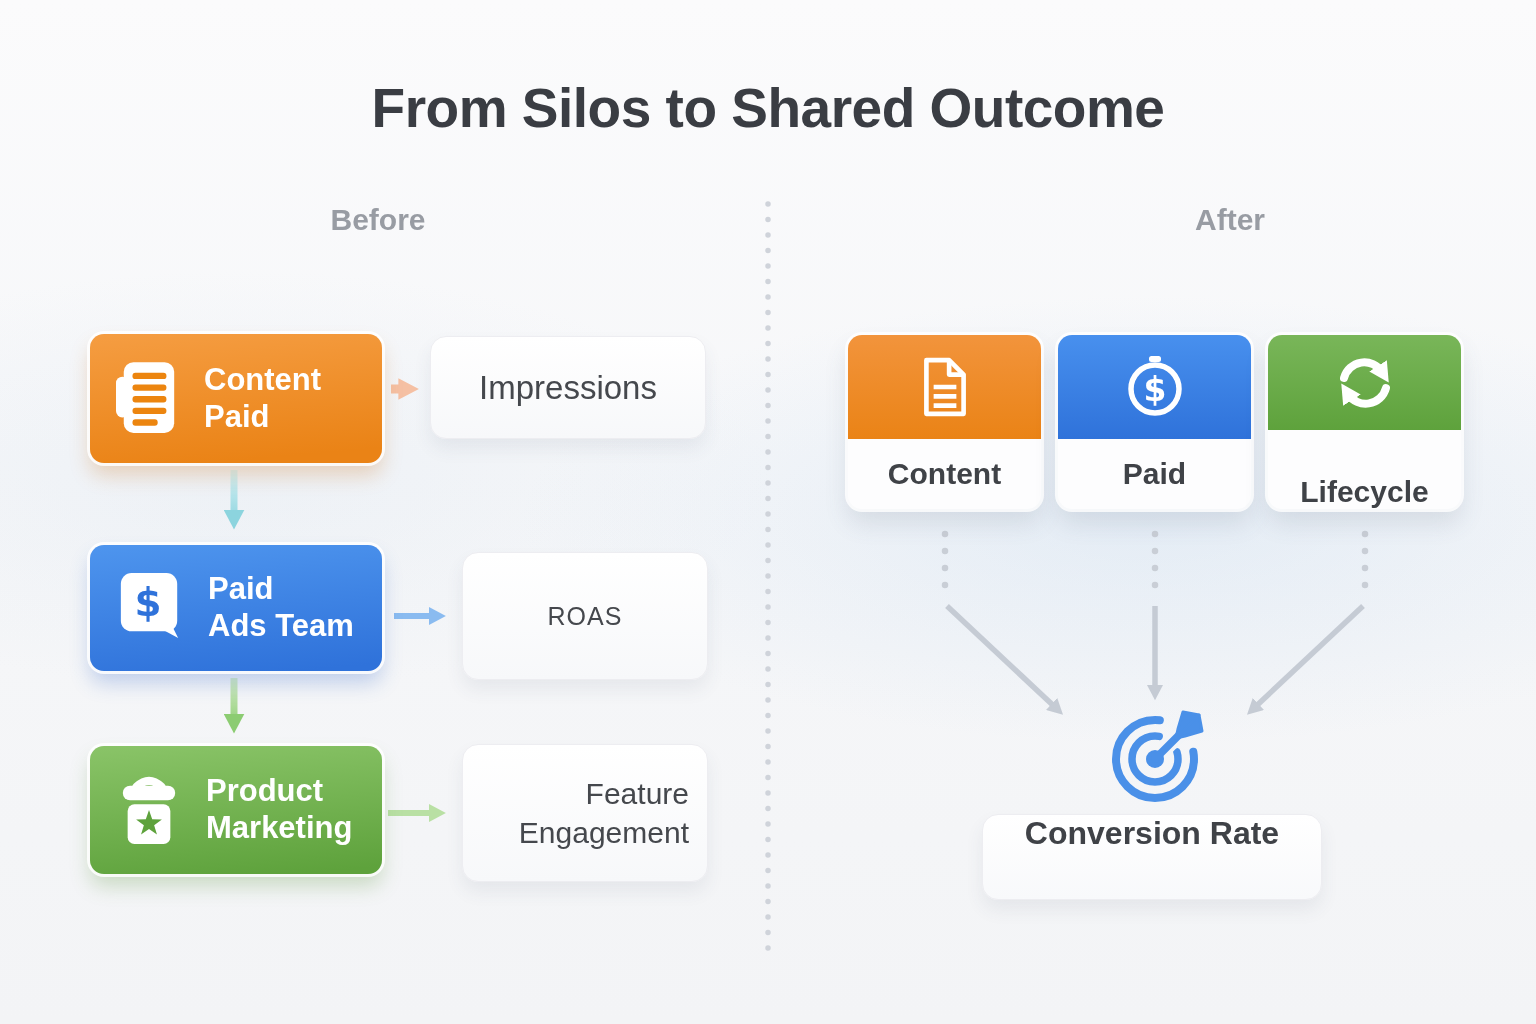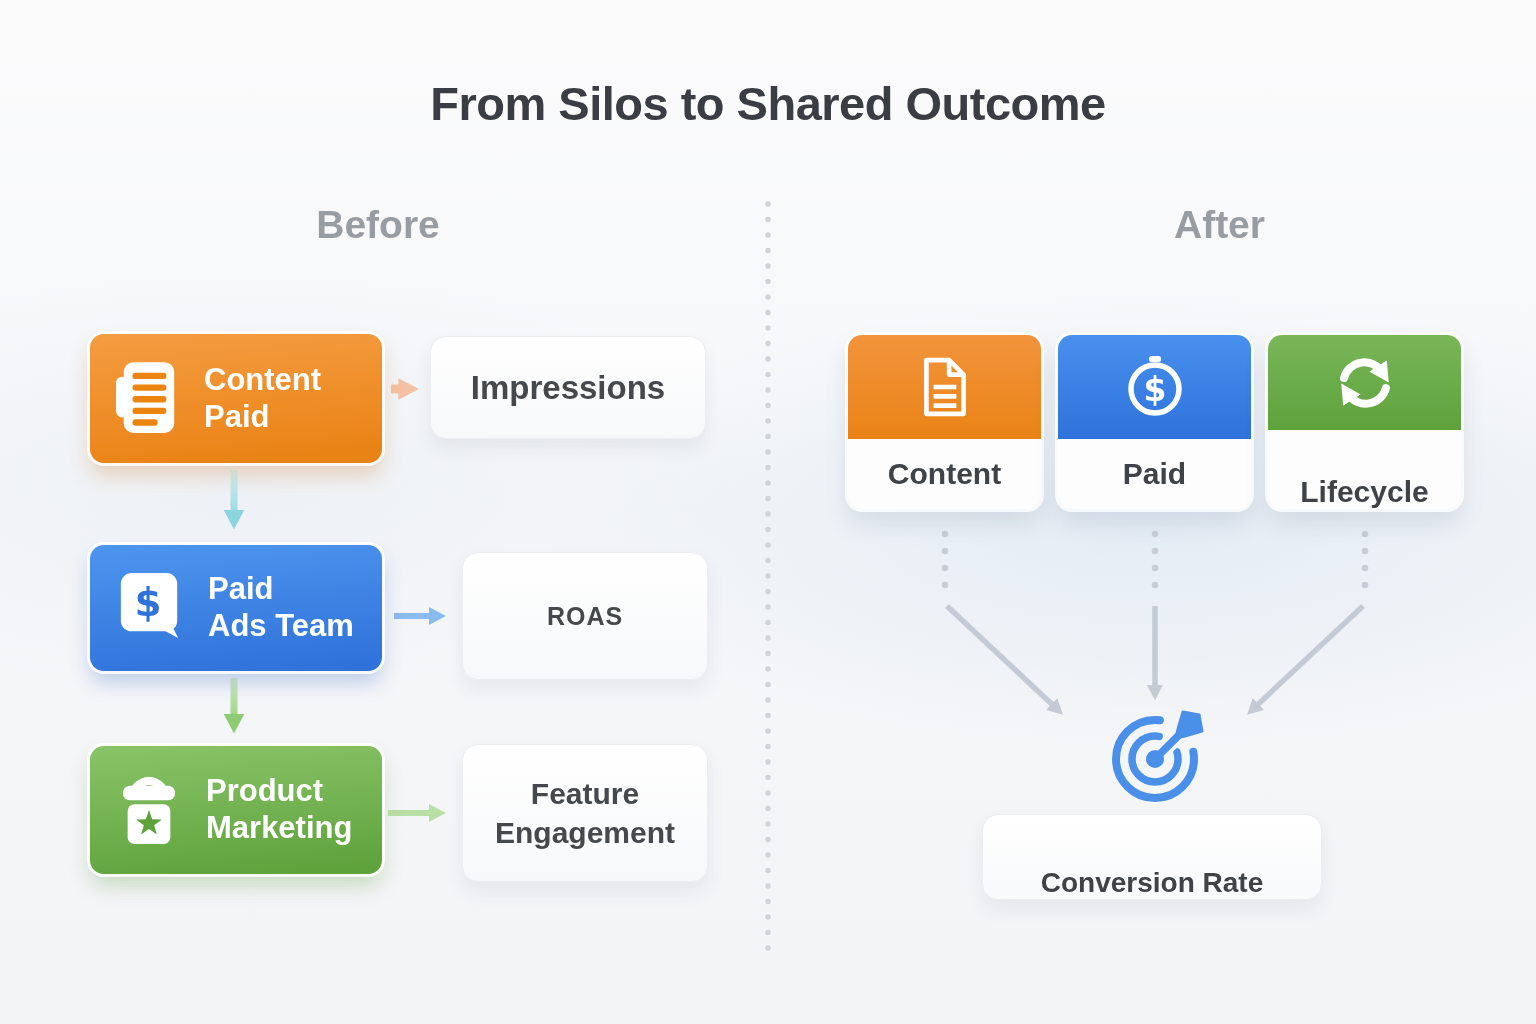--- a/index.html
+++ b/index.html
@@ -13,25 +13,25 @@
     background:
       radial-gradient(900px 320px at 1150px 520px, rgba(190,214,238,.32), transparent 70%),
       radial-gradient(760px 300px at 240px 480px, rgba(205,220,235,.22), transparent 70%),
       linear-gradient(180deg,#fbfbfc 0%, #f6f7f9 45%, #f3f4f6 100%);
   }
   .abs { position:absolute; }
 
   
   .title {
     left:0; right:0; top:76px; text-align:center;
-    font-size:47px; font-weight:700; letter-spacing:-0.5px; color:#3a3d43;
+    font-size:55px; font-weight:700; letter-spacing:-0.5px; color:#3a3d43;
   }
   .col-heading {
     top:203px; width:300px; text-align:center;
-    font-size:39px; font-weight:700; color:#989ca3;
+    font-size:30px; font-weight:700; color:#989ca3;
   }
   .heading-before { left:228px; }
   .heading-after  { left:965px;text-align:right; }
 
   
   .team-box {
     border-radius:14px; display:flex; align-items:center;
     padding-left:26px; box-sizing:border-box; gap:24px;
   }
   .team-box .label { color:#fff; font-size:31px; font-weight:700; line-height:1.18; }
@@ -50,22 +50,22 @@
     background:linear-gradient(175deg,#8ac468 0%, var(--c-green,#58a136) 95%);
     box-shadow:0 0 0 3px rgba(255,255,255,.85), 0 12px 20px rgba(95,150,65,.28);
   }
 
   
   .metric-box {
     background:linear-gradient(180deg,#ffffff 0%, #f7f8fa 100%);
     border:1px solid #ededf1; border-radius:16px;
     box-shadow:0 10px 18px rgba(70,80,100,.08);
     display:flex; align-items:center; justify-content:center;
-    text-align:center; box-sizing:border-box; padding:0 18px;
-    font-weight:700; color:#45484d;
+    text-align:right; box-sizing:border-box; padding:0 18px;
+    font-weight:400; color:#45484d;
   }
   .box-impressions { left:430px; top:336px; width:276px; height:103px; font-size:33px; }
   .box-roas        { left:462px; top:552px; width:246px; height:128px; font-size:25px; letter-spacing:1px; }
   .box-feature     { left:462px; top:744px; width:246px; height:138px; font-size:30px; line-height:1.3; }
 
   
   .after-card {
     top:335px; width:193px; height:174px; border-radius:14px; background:#fdfdfe;
     box-shadow:0 0 0 3px rgba(255,255,255,.8), 0 14px 24px rgba(80,90,110,.14);
     overflow:hidden; display:flex; flex-direction:column;
@@ -80,22 +80,22 @@
   .hdr-blue   { background:linear-gradient(180deg,#4890ee 0%, var(--c-blue,#3376e0) 100%); }
   .hdr-green  { background:linear-gradient(180deg,#79b659 0%, var(--c-green,#61a443) 100%); }
 
   
   .target-wrap { left:1101px; top:701px; width:108px; height:112px; }
   .box-conversion {
     left:982px; top:814px; width:338px; height:84px;
     background:linear-gradient(180deg,#ffffff,#f8f9fb);
     border:1px solid #ededf1; border-radius:16px;
     box-shadow:0 10px 18px rgba(70,80,100,.08);
-    display:flex; align-items:flex-end; justify-content:center;
-    font-size:28px; font-weight:700; color:#3f4247;
+    display:flex; align-items:flex-start; justify-content:center;
+    font-size:32px; font-weight:700; color:#3f4247;
   }
 
   
   svg { display:block; }
   .overlay { left:0; top:0; pointer-events:none; }
 </style>
 </head>
 <body>
 
 <div id="canvas">

